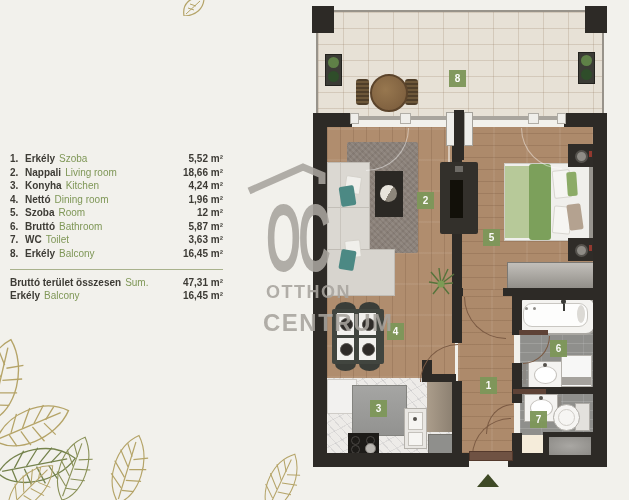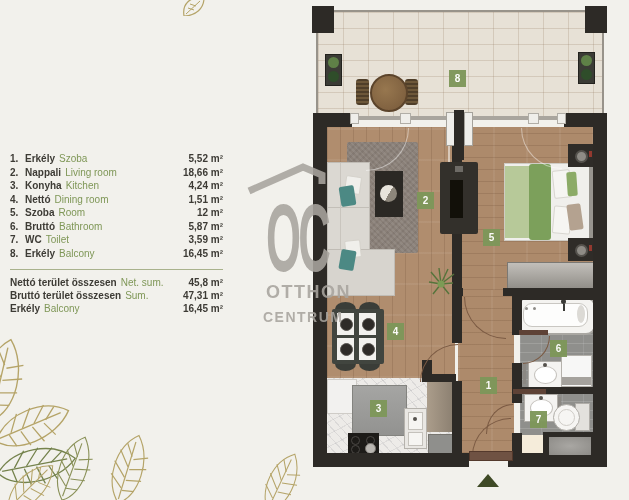--- a/index.html
+++ b/index.html
@@ -21,21 +21,21 @@
   .wood-h{background:#ad8a6b;background-image:repeating-linear-gradient(0deg,rgba(70,40,20,.14) 0 1px,rgba(0,0,0,0) 1px 12px),repeating-linear-gradient(90deg,rgba(255,255,255,.06) 0 2px,rgba(0,0,0,0) 2px 33px)}
   .tile-balcony{background:#e7e1d6;background-image:linear-gradient(rgba(160,140,115,.28) 1px,rgba(0,0,0,0) 1px),linear-gradient(90deg,rgba(160,140,115,.28) 1px,rgba(0,0,0,0) 1px);background-size:25px 16px;border:2px solid #98938a;border-bottom:none}
   .tile-gray{background:#8f8f8c;background-image:linear-gradient(rgba(255,255,255,.14) 1px,rgba(0,0,0,0) 1px),linear-gradient(90deg,rgba(255,255,255,.10) 1px,rgba(0,0,0,0) 1px);background-size:21px 9px}
   .marble{background:#edebe8;background-image:repeating-linear-gradient(48deg,rgba(145,145,152,.20) 0 1px,rgba(0,0,0,0) 1px 7px),repeating-linear-gradient(-28deg,rgba(120,120,128,.13) 0 1px,rgba(0,0,0,0) 1px 11px)}
   
   .rlabel{position:absolute;width:17px;height:17px;background:#7e975a;color:#fff;font-weight:bold;font-size:10px;display:flex;align-items:center;justify-content:center;z-index:60;opacity:.96}
   .arc{position:absolute;z-index:50}
   .wm{position:absolute;left:0;top:0;z-index:70;pointer-events:none;opacity:.88;color:#a8a49e}
   .wm-oc{position:absolute;left:266px;top:190px;font-weight:bold;font-size:96px;line-height:1;letter-spacing:-6px;transform:scaleX(.47);transform-origin:left top}
   .wm-l1{position:absolute;left:266px;top:282px;font-weight:bold;font-size:18px;letter-spacing:1.5px}
-  .wm-l2{position:absolute;left:263px;top:309px;font-weight:bold;font-size:14px;letter-spacing:1.5px}
+  .wm-l2{position:absolute;left:263px;top:309px;font-weight:bold;font-size:24px;letter-spacing:1.5px}
   .pillow{position:absolute;border-radius:2px}
 </style>
 </head>
 <body>
 
 <div class="canvas">
 
   <svg class="abs" style="left:0;top:325px;width:320px;height:175px" viewBox="0 0 320 175" fill="none">
     <defs>
       <g id="leaf" fill="none" stroke-width="1.3">
@@ -74,52 +74,47 @@
     <div class="lrow">
         <span class="lnum">3.</span>
         <span class="lhu">Konyha</span>
         <span class="len">Kitchen</span>
         <span class="lval">4,24 m²</span>
       </div>
     <div class="lrow">
         <span class="lnum">4.</span>
         <span class="lhu">Nettó</span>
         <span class="len">Dining room</span>
-        <span class="lval">1,51 m²</span>
+        <span class="lval">1,96 m²</span>
       </div>
     <div class="lrow">
         <span class="lnum">5.</span>
         <span class="lhu">Szoba</span>
         <span class="len">Room</span>
         <span class="lval">12 m²</span>
       </div>
     <div class="lrow">
         <span class="lnum">6.</span>
         <span class="lhu">Bruttó</span>
         <span class="len">Bathroom</span>
         <span class="lval">5,87 m²</span>
       </div>
     <div class="lrow">
         <span class="lnum">7.</span>
         <span class="lhu">WC</span>
         <span class="len">Toilet</span>
-        <span class="lval">3,59 m²</span>
+        <span class="lval">3,63 m²</span>
       </div>
     <div class="lrow">
         <span class="lnum">8.</span>
         <span class="lhu">Erkély</span>
         <span class="len">Balcony</span>
         <span class="lval">16,45 m²</span>
       </div>
     <div class="ldivider"></div>
-    <div class="srow">
-        <span class="lhu">Nettó terület összesen</span>
-        <span class="len">Net. sum.</span>
-        <span class="lval">45,8 m²</span>
-      </div>
     <div class="srow">
         <span class="lhu">Bruttó terület összesen</span>
         <span class="len">Sum.</span>
         <span class="lval">47,31 m²</span>
       </div>
     <div class="srow">
         <span class="lhu">Erkély</span>
         <span class="len">Balcony</span>
         <span class="lval">16,45 m²</span>
       </div>

